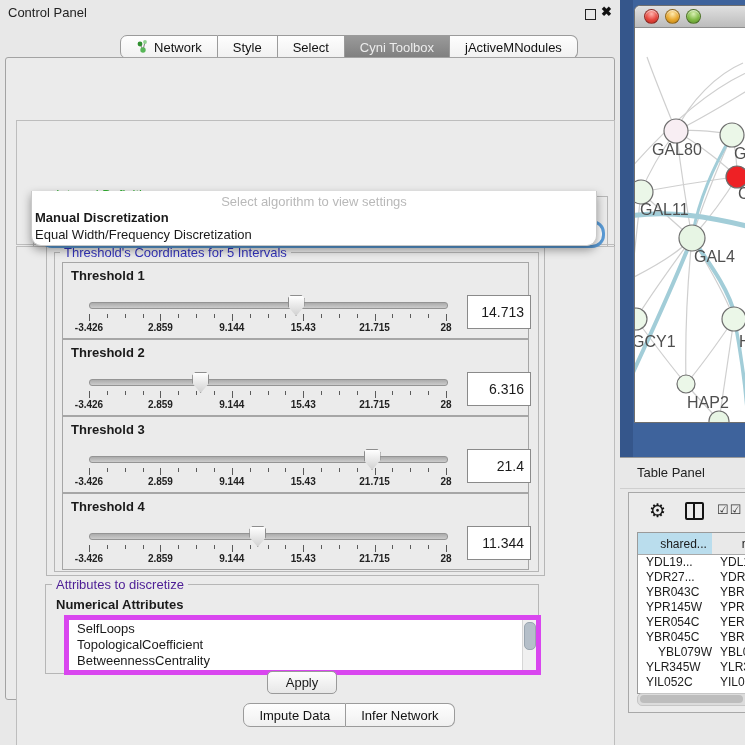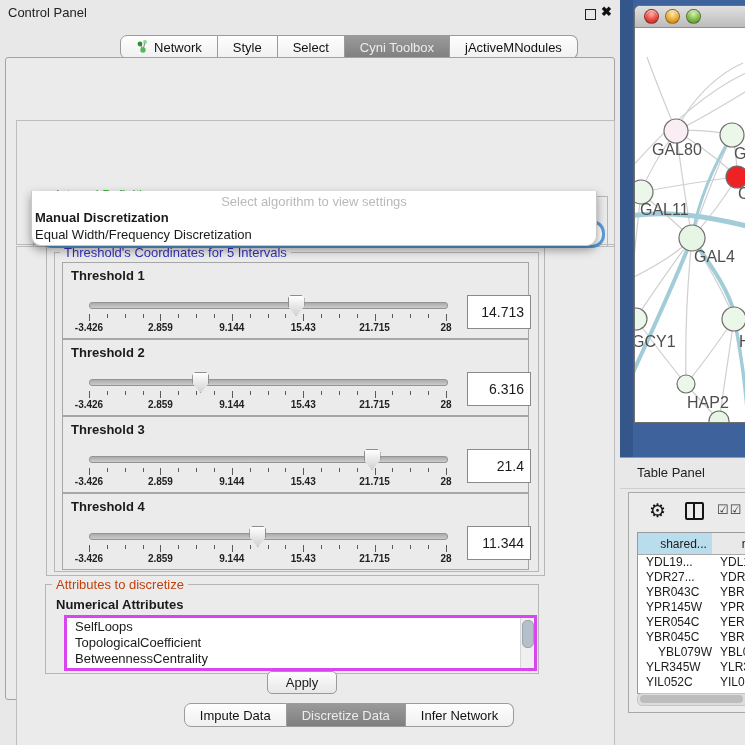--- a/index.html
+++ b/index.html
@@ -51,23 +51,23 @@
   .track{position:absolute;left:26px;top:39px;width:357px;height:5px;border:1px solid #949494;border-radius:3px;
          background:linear-gradient(#ababab,#cccccc);}
   .thumb{position:absolute;top:32px;width:15px;height:19px;background:linear-gradient(#ffffff,#d2d2d2);
          border:1px solid #8d8d8d;clip-path:polygon(18% 0,82% 0,100% 15%,100% 52%,50% 100%,0 52%,0 15%);}
   .tick{position:absolute;width:1px;background:#5a5a5a;top:51px;}
   .tick.maj{height:7px;} .tick.min{height:4px;}
   .tklabel{position:absolute;top:59px;width:50px;text-align:center;font-size:10px;font-weight:bold;color:#222;}
   .vbox{position:absolute;left:404px;top:32px;width:56px;height:32px;background:#fff;border:1px solid #8a8a8a;
         font-size:14px;text-align:right;line-height:32px;padding-right:6px;}
   #attr-group{left:45px;top:584px;width:492px;height:88px;}
-  #attr-title{left:52px;top:577px;color:#c2410c;}
+  #attr-title{left:52px;top:577px;color:#4c1d95;}
   #attr-label{left:56px;top:597px;font-size:13px;font-weight:bold;}
-  #attr-list{left:64px;top:615px;width:467px;height:50px;background:#fff;border:3px solid #d946ef;overflow:hidden;}
+  #attr-list{left:64px;top:615px;width:467px;height:50px;background:#fff;border:5px solid #d946ef;overflow:hidden;}
   .attr-item{position:absolute;left:8px;font-size:13px;white-space:nowrap;}
   #attr-sb{position:absolute;right:0;top:0;width:13px;height:50px;background:#f0f0f0;border-left:1px solid #d6d6d6;}
   #attr-sb-thumb{position:absolute;left:1px;top:2px;width:10px;height:26px;border-radius:5px;background:#b5bfc9;border:1px solid #9aa5b0;}
   #apply-btn{left:267px;top:671px;width:68px;height:21px;border:1px solid #9a9a9a;border-radius:5px;
              background:linear-gradient(#fdfdfd,#e7e7e7);font-size:13px;text-align:center;line-height:21px;}
   
   #desktop{left:620px;top:0;width:125px;height:457px;background:#3e639c;}
   #desktop-strip{left:0;top:0;width:13px;height:457px;background:#35568b;}
   #net-window{left:14px;top:5px;width:115px;height:416px;border:1px solid #6f6f6f;border-radius:6px 0 0 0;background:#fff;}
   #net-titlebar{left:0;top:0;width:100%;height:22px;background:linear-gradient(#e0e0e0,#bcbcbc);
@@ -310,23 +310,20 @@
   <div class="attr-item" style="top: 1px;">SelfLoops</div>
       <div class="attr-item" style="top: 17px;">TopologicalCoefficient</div>
       <div class="attr-item" style="top: 33px;">BetweennessCentrality</div>
     </div>
 
   <div class="abs" id="apply-btn">Apply</div>
 
   <div class="abs tabrow" id="bottom-tabs">
       <div class="tab-seg">
         <span>Impute Data</span>
-      </div>
-      <div class="tab-seg sel">
-        <span>Discretize Data</span>
       </div>
       <div class="tab-seg">
         <span>Infer Network</span>
       </div>
     </div>
 
   <div class="abs" id="desktop">
     <div class="abs" id="desktop-strip"></div>
     <div class="abs" id="net-window">
       <div class="abs" id="net-titlebar">

